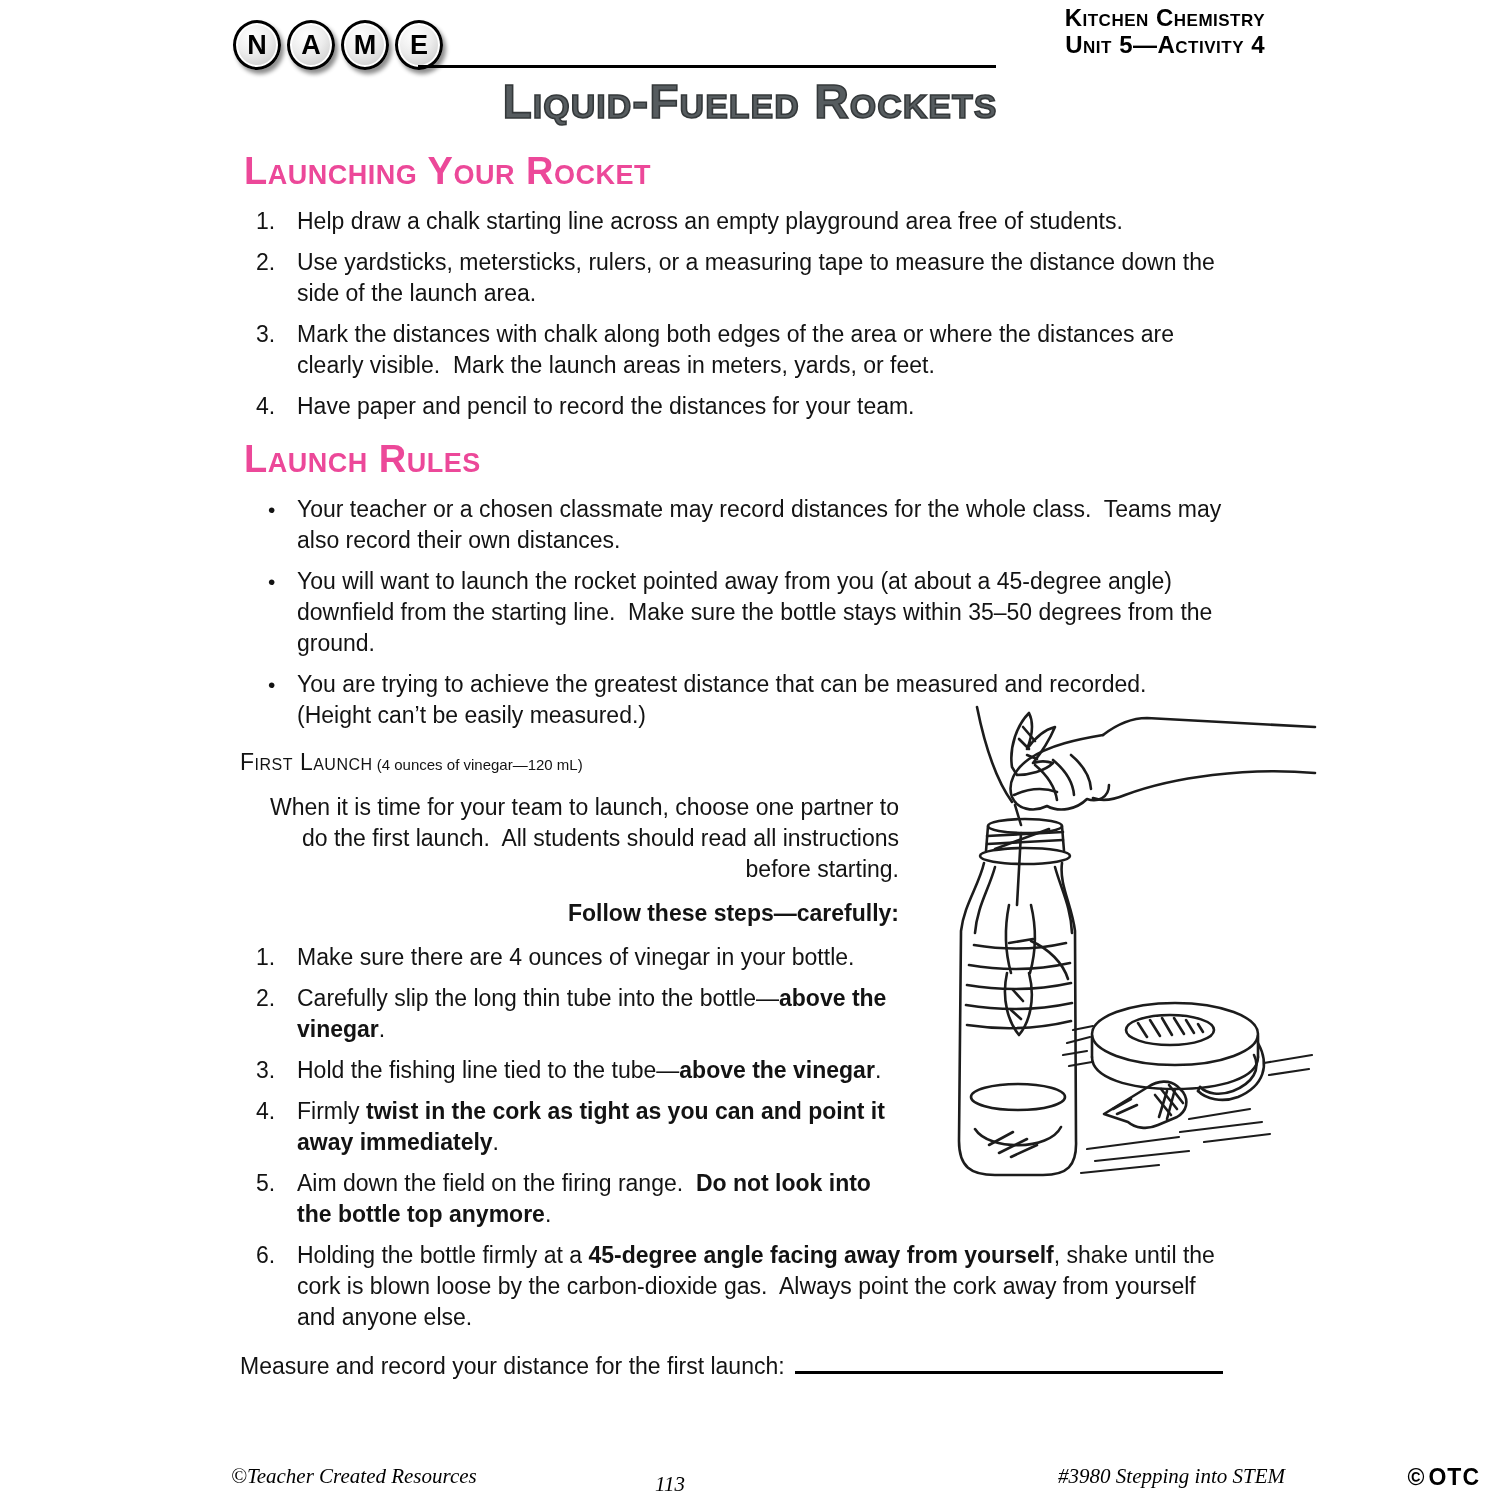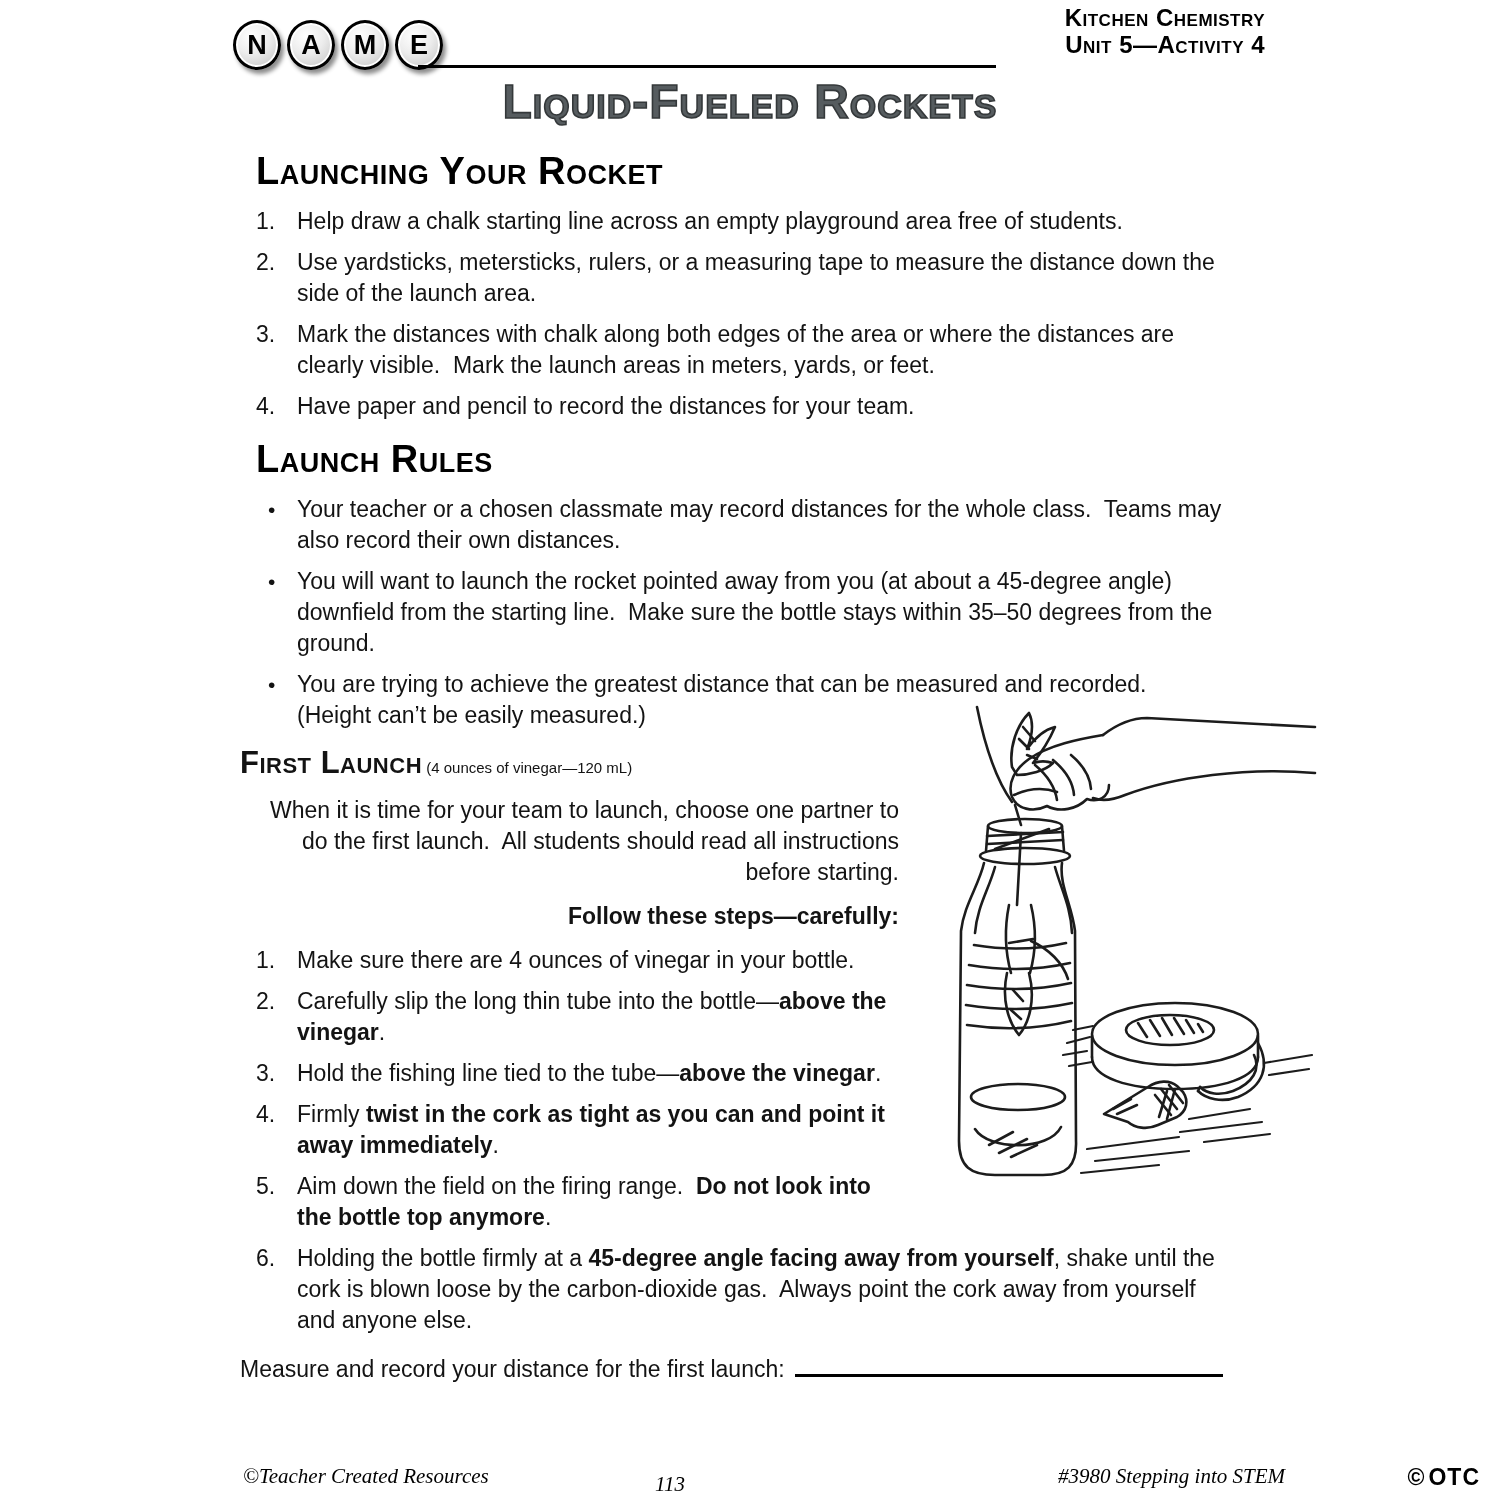--- a/index.html
+++ b/index.html
@@ -24,42 +24,42 @@
   }
   .title{
     position:absolute;left:0;right:0;top:74px;text-align:center;
     font-variant:small-caps;font-weight:bold;font-size:48px;letter-spacing:1px;
     color:#565c5f;-webkit-text-stroke:1.6px #34383a;
   }
   
   .content{position:absolute;left:240px;top:148px;width:992px;font-size:23px;line-height:31px;}
   .sec-head{
     font-size:38px;line-height:46px;font-variant:small-caps;font-weight:bold;
-    letter-spacing:.5px;margin:0 0 12px 16px;color:#000000;
+    letter-spacing:.5px;margin:0 0 12px 4px;color:#ec4899;
   }
   .sec-head.mt{margin-top:14px;}
   .li{position:relative;padding-left:57px;margin-bottom:10px;}
   .li .num{position:absolute;left:16px;top:0;}
   .li.bullet .num{left:28px;font-size:21px;}
   .seg{white-space:pre-wrap;text-align:right;}
   b.seg{font-weight:bold;}
   
   .fl-heading{margin:16px 0 12px 0;}
-  .fl-head{font-variant:small-caps;font-weight:bold;font-size:31px;letter-spacing:.5px;}
+  .fl-head{font-variant:small-caps;font-weight:normal;font-size:23px;letter-spacing:.5px;}
   .fl-note{font-size:15px;}
   .fl-intro{margin:0 0 13px 0;}
   .fl-steps-label{font-weight:bold;margin:0 0 13px 0;}
   .illustration-float{float:right;width:400px;height:478px;margin:-42px -85px 0 18px;}
   .illustration-float svg{width:400px;height:520px;}
   .measure{margin-top:14px;}
   .blank-line{display:inline-block;width:428px;height:24px;border-bottom:3px solid #000;margin-left:10px;vertical-align:baseline;}
   
   .footer{position:absolute;left:0;top:1464px;width:1500px;height:30px;
     font-family:"Liberation Serif",serif;font-style:italic;font-size:21px;color:#000;}
-  .f-left{position:absolute;left:243px;top:0;}
+  .f-left{position:absolute;left:231px;top:0;}
   .f-page{position:absolute;left:0;width:1340px;text-align:center;top:8px;}
   .f-right{position:absolute;right:215px;top:0;}
   .f-logo{position:absolute;right:20px;top:0;font-family:"Liberation Sans",sans-serif;
     font-style:normal;font-weight:900;font-size:23px;letter-spacing:1px;display:flex;align-items:center;gap:3px;}
 </style>
 </head>
 <body>
 
 <div class="page">
 

